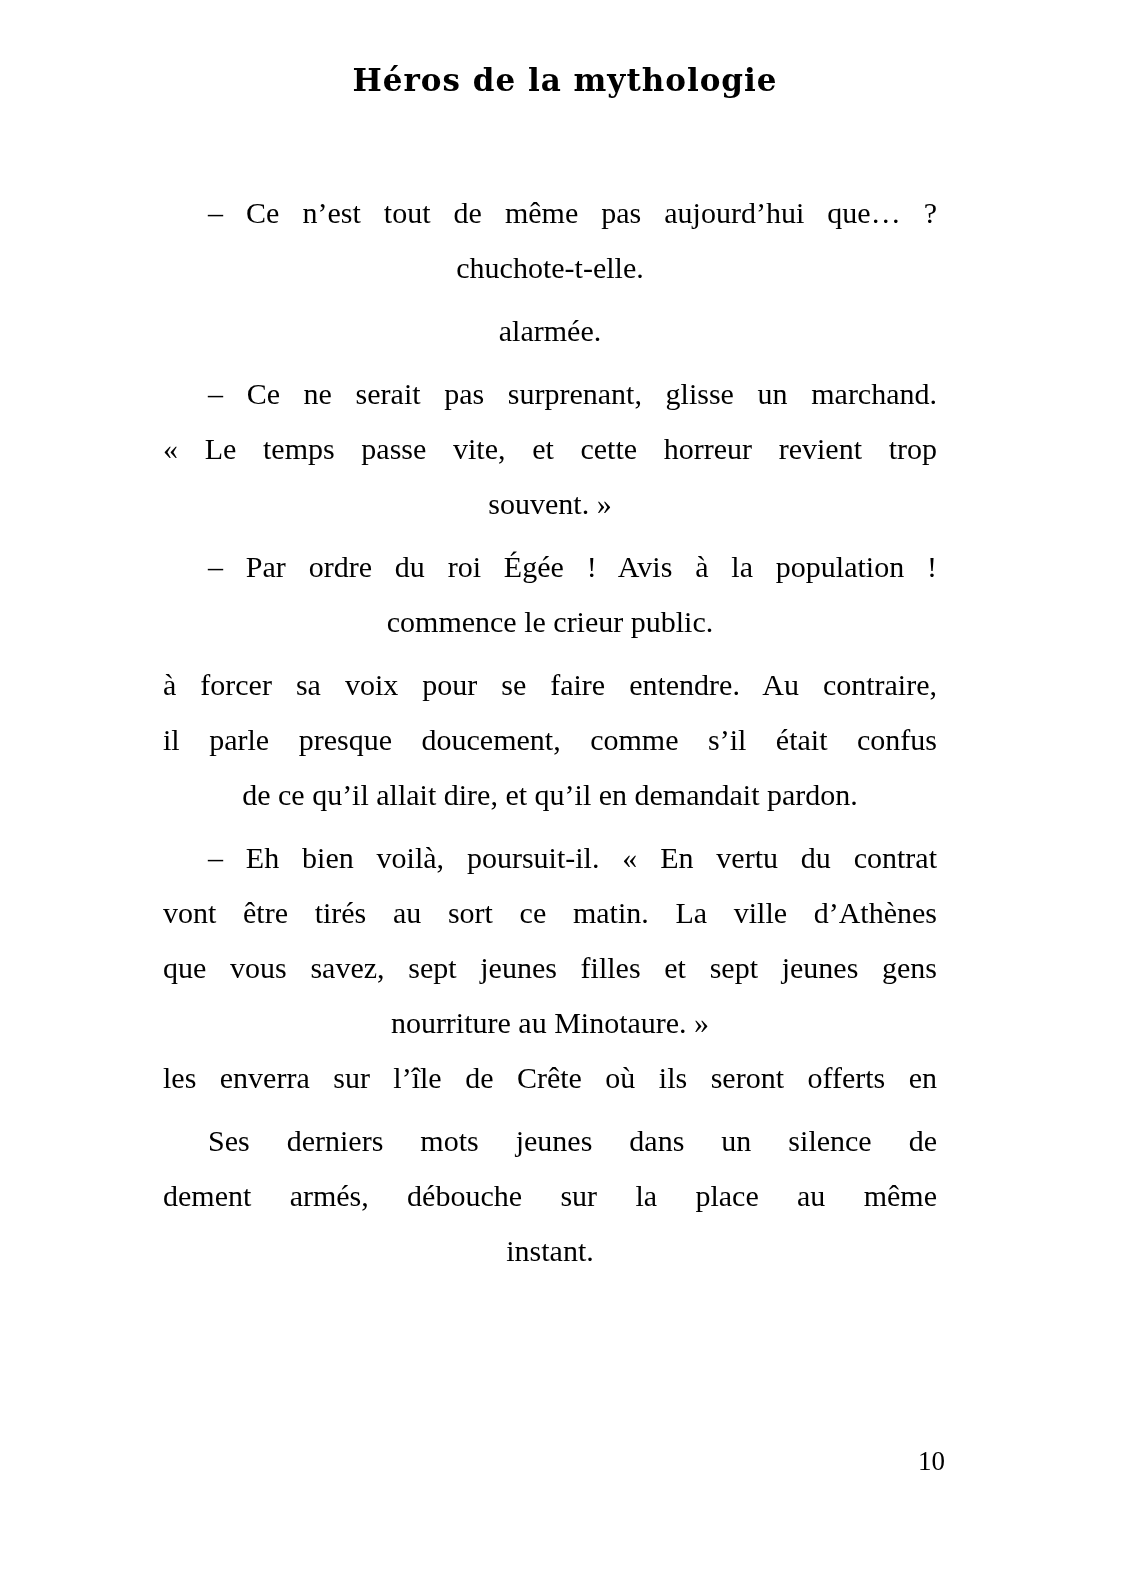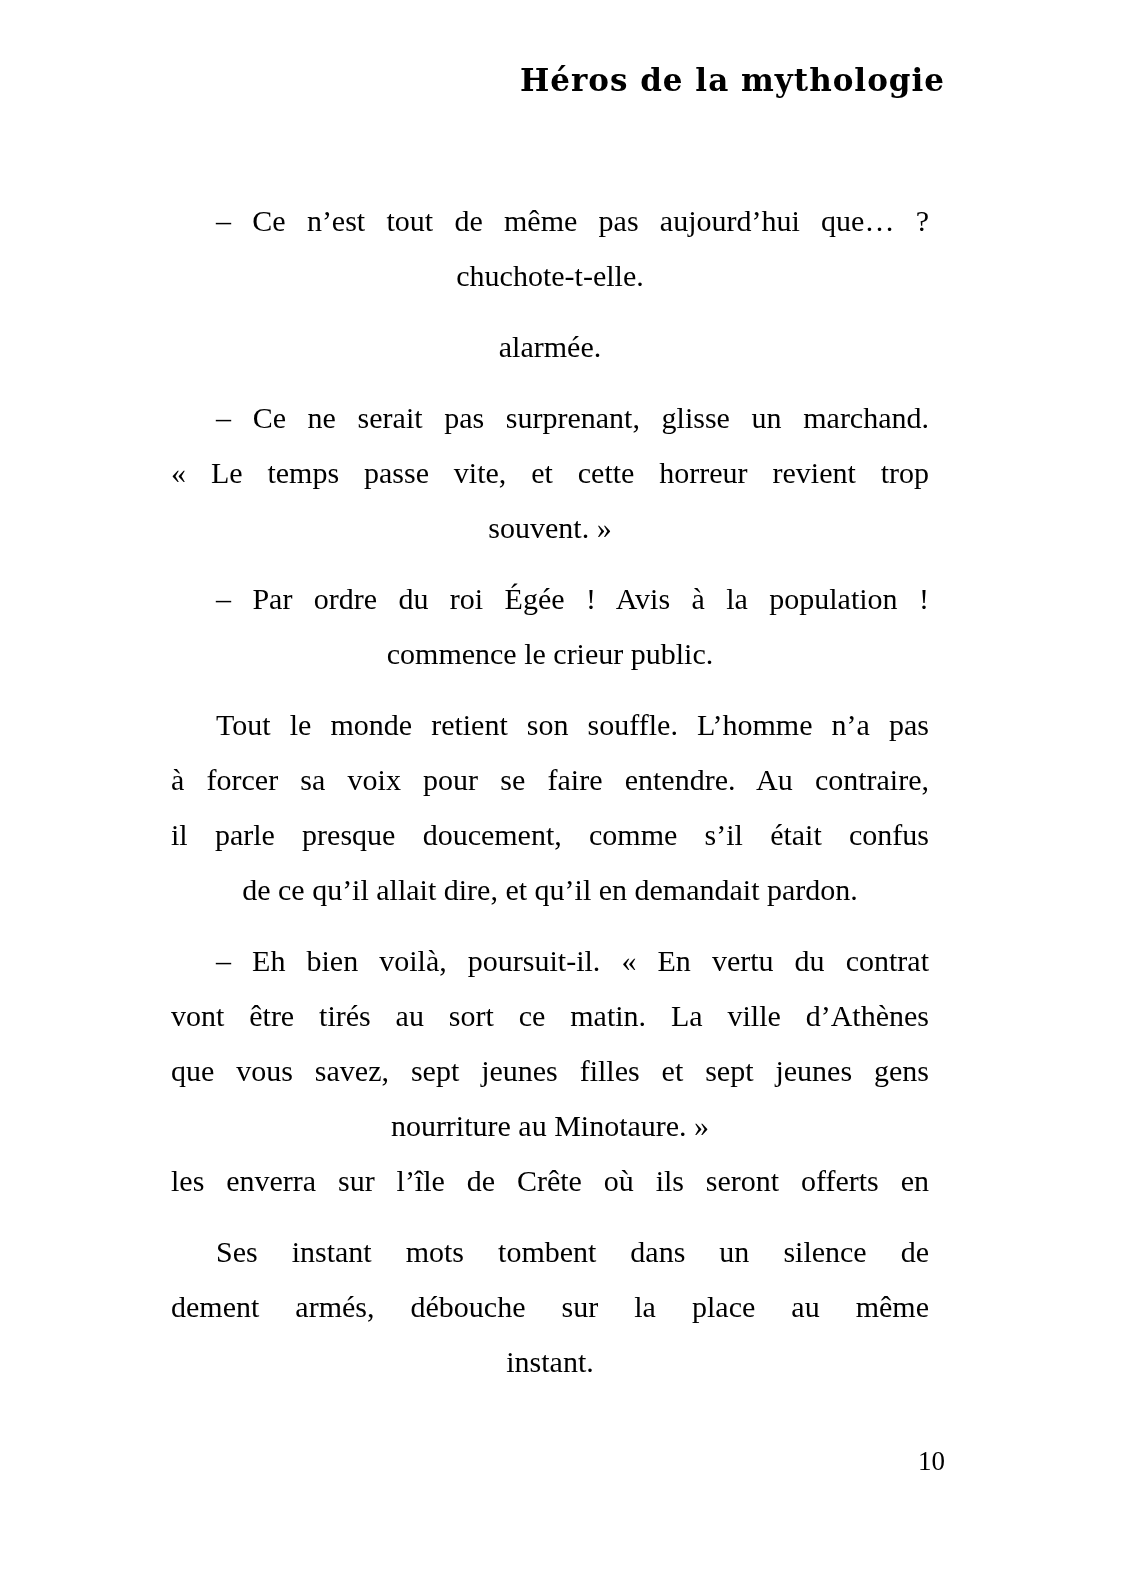--- a/index.html
+++ b/index.html
@@ -12,39 +12,39 @@
     width: 1142px;
     height: 1575px;
     background: #ffffff;
     color: #000000;
     font-family: "Liberation Serif", serif;
     overflow: hidden;
   }
   .running-header {
     position: absolute;
     top: 60px;
-    left: 155px;
+    left: 170px;
     width: 790px;
-    text-align: right;
+    text-align: center;
     font-family: "DejaVu Serif", serif;
     font-weight: bold;
     font-size: 31px;
     line-height: 40px;
     letter-spacing: 1px;
   }
   .text-block {
     position: absolute;
     top: 177px;
     left: 155px;
     width: 790px;
     font-size: 30px;
     line-height: 55px;
   }
   .paragraph {
-    margin: 16px;
+    margin: 8px;
   }
   .line {
     text-align: center;
   }
   .line.just {
     text-align: justify;
     text-align-last: justify;
   }
   .line.indent {
     padding-left: 45px;
@@ -76,33 +76,32 @@
       <div class="paragraph">
         <div class="line indent just">– Ce ne serait pas surprenant, glisse un marchand.</div>
         <div class="line just">« Le temps passe vite, et cette horreur revient trop</div>
         <div class="line">souvent. »</div>
       </div>
       <div class="paragraph">
         <div class="line indent just">– Par ordre du roi Égée ! Avis à la population !</div>
         <div class="line">commence le crieur public.</div>
       </div>
       <div class="paragraph">
-        <div class="line indent just">Tout le monde retient son souffle. L’homme n’a pas</div>
         <div class="line just">à forcer sa voix pour se faire entendre. Au contraire,</div>
         <div class="line just">il parle presque doucement, comme s’il était confus</div>
         <div class="line">de ce qu’il allait dire, et qu’il en demandait pardon.</div>
       </div>
       <div class="paragraph">
         <div class="line indent just">– Eh bien voilà, poursuit-il. « En vertu du contrat</div>
         <div class="line just">vont être tirés au sort ce matin. La ville d’Athènes</div>
         <div class="line just">que vous savez, sept jeunes filles et sept jeunes gens</div>
         <div class="line">nourriture au Minotaure. »</div>
         <div class="line just">les enverra sur l’île de Crête où ils seront offerts en</div>
       </div>
       <div class="paragraph">
-        <div class="line indent just">Ses instant mots tombent dans un silence de</div>
+        <div class="line indent just">Ses derniers mots jeunes dans un silence de</div>
         <div class="line just">dement armés, débouche sur la place au même</div>
         <div class="line">instant.</div>
       </div>
     </div>
 
   <div class="page-number">10</div>
 </div>
 
 </body></html>

